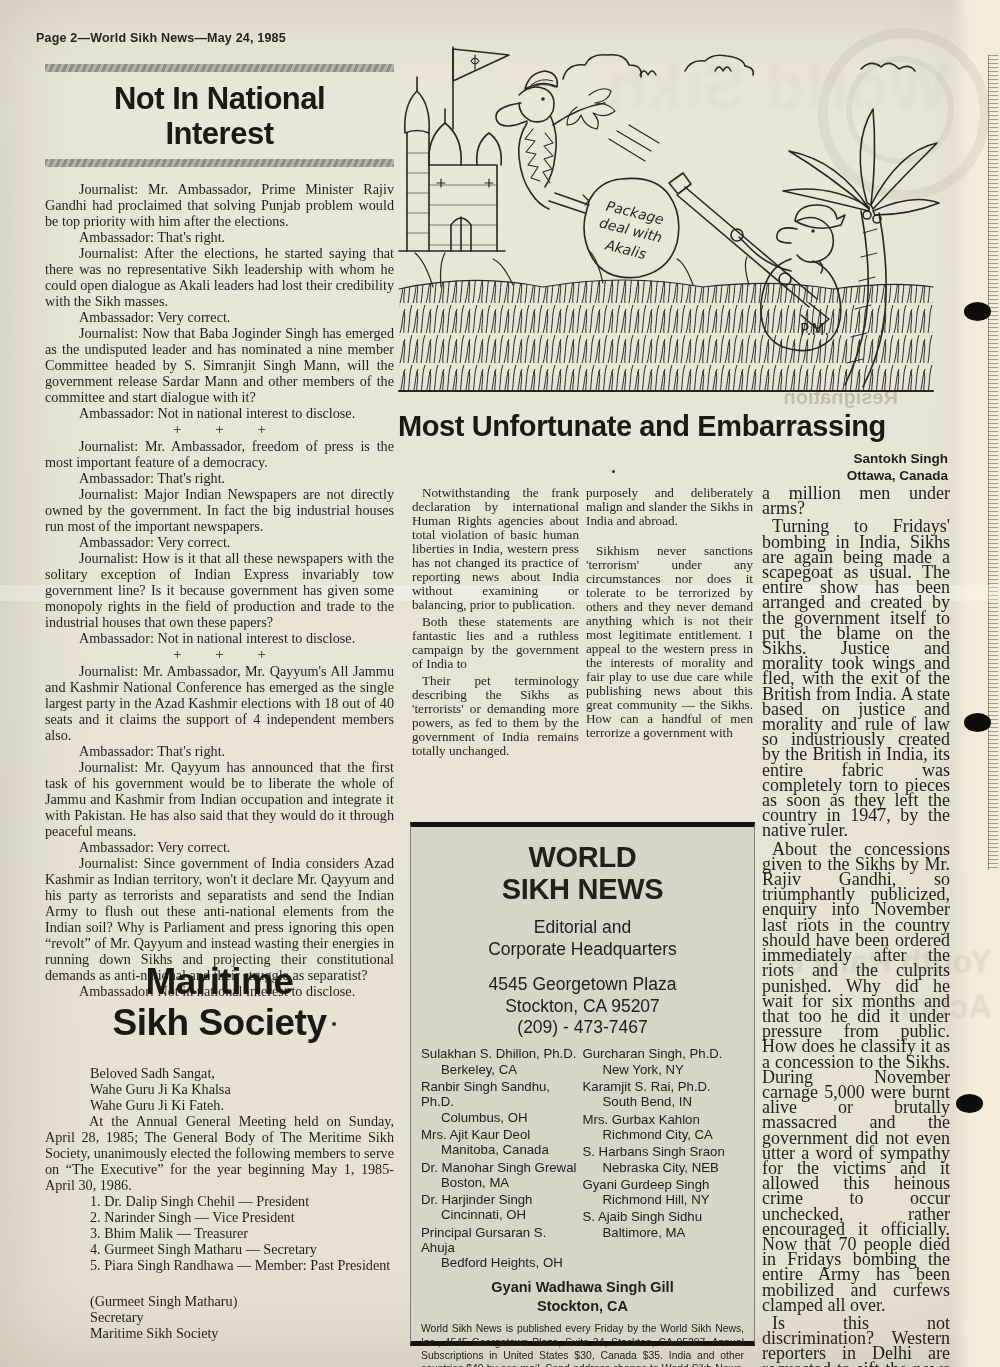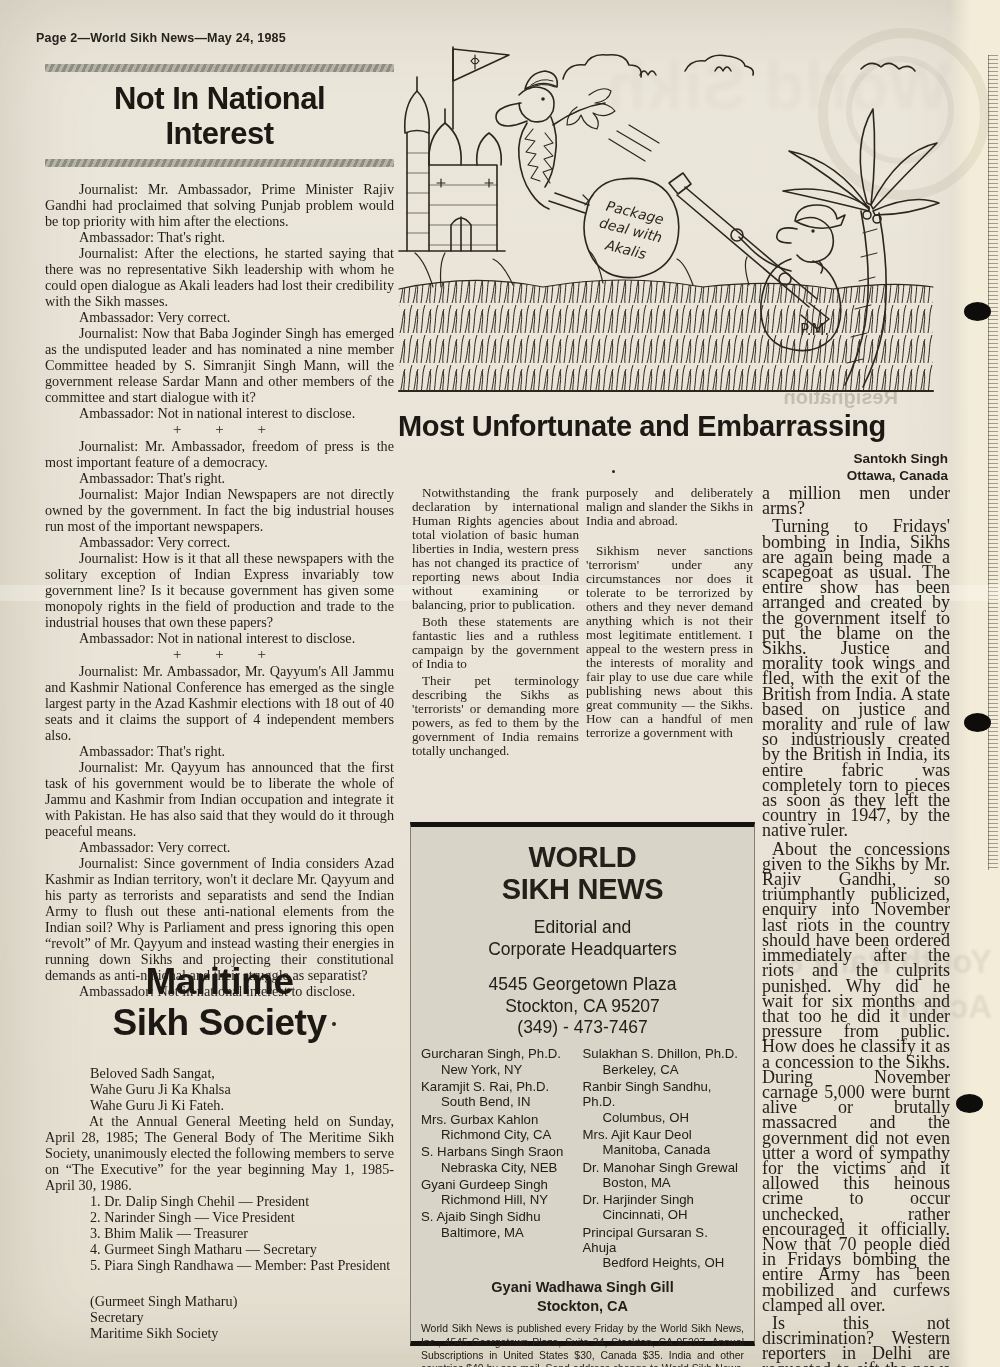--- a/index.html
+++ b/index.html
@@ -249,51 +249,51 @@
       <div>WORLD</div>
       <div>SIKH NEWS</div>
     </div>
     <div class="mh-sub">
       <div>Editorial and</div>
       <div>Corporate Headquarters</div>
     </div>
     <div class="mh-addr">
       <div>4545 Georgetown Plaza</div>
       <div>Stockton, CA 95207</div>
-      <div>(349) - 473-7467</div>
+      <div>(209) - 473-7467</div>
     </div>
     <div class="mh-editors">
+      <div class="mh-col">
+        <div class="ed-name">Sulakhan S. Dhillon, Ph.D.</div>
+        <div class="ed-city">Berkeley, CA</div>
+        <div class="ed-name">Ranbir Singh Sandhu, Ph.D.</div>
+        <div class="ed-city">Columbus, OH</div>
+        <div class="ed-name">Mrs. Ajit Kaur Deol</div>
+        <div class="ed-city">Manitoba, Canada</div>
+        <div class="ed-name">Dr. Manohar Singh Grewal</div>
+        <div class="ed-city">Boston, MA</div>
+        <div class="ed-name">Dr. Harjinder Singh</div>
+        <div class="ed-city">Cincinnati, OH</div>
+        <div class="ed-name">Principal Gursaran S. Ahuja</div>
+        <div class="ed-city">Bedford Heights, OH</div>
+      </div>
       <div class="mh-col">
         <div class="ed-name">Gurcharan Singh, Ph.D.</div>
         <div class="ed-city">New York, NY</div>
         <div class="ed-name">Karamjit S. Rai, Ph.D.</div>
         <div class="ed-city">South Bend, IN</div>
         <div class="ed-name">Mrs. Gurbax Kahlon</div>
         <div class="ed-city">Richmond City, CA</div>
         <div class="ed-name">S. Harbans Singh Sraon</div>
         <div class="ed-city">Nebraska City, NEB</div>
         <div class="ed-name">Gyani Gurdeep Singh</div>
         <div class="ed-city">Richmond Hill, NY</div>
         <div class="ed-name">S. Ajaib Singh Sidhu</div>
         <div class="ed-city">Baltimore, MA</div>
       </div>
-      <div class="mh-col">
-        <div class="ed-name">Sulakhan S. Dhillon, Ph.D.</div>
-        <div class="ed-city">Berkeley, CA</div>
-        <div class="ed-name">Ranbir Singh Sandhu, Ph.D.</div>
-        <div class="ed-city">Columbus, OH</div>
-        <div class="ed-name">Mrs. Ajit Kaur Deol</div>
-        <div class="ed-city">Manitoba, Canada</div>
-        <div class="ed-name">Dr. Manohar Singh Grewal</div>
-        <div class="ed-city">Boston, MA</div>
-        <div class="ed-name">Dr. Harjinder Singh</div>
-        <div class="ed-city">Cincinnati, OH</div>
-        <div class="ed-name">Principal Gursaran S. Ahuja</div>
-        <div class="ed-city">Bedford Heights, OH</div>
-      </div>
     </div>
     <div class="mh-center">
       <div>Gyani Wadhawa Singh Gill</div>
       <div>Stockton, CA</div>
     </div>
     <div class="mh-fine">World Sikh News is published every Friday by the World Sikh News, Inc., 4545 Georgetown Plaza, Suite 34, Stockton, CA 95207. Annual Subscriptions in United States $30, Canada $35. India and other countries $40 by sea mail. Send address change to World Sikh News, P.O. Box 70273, Stockton-CA-95207. Second class mailing permit pending with Stockton Post Office, 95208.</div>
   </aside>
 
   <section class="abs maritime">
     <h2 class="mar-title">

